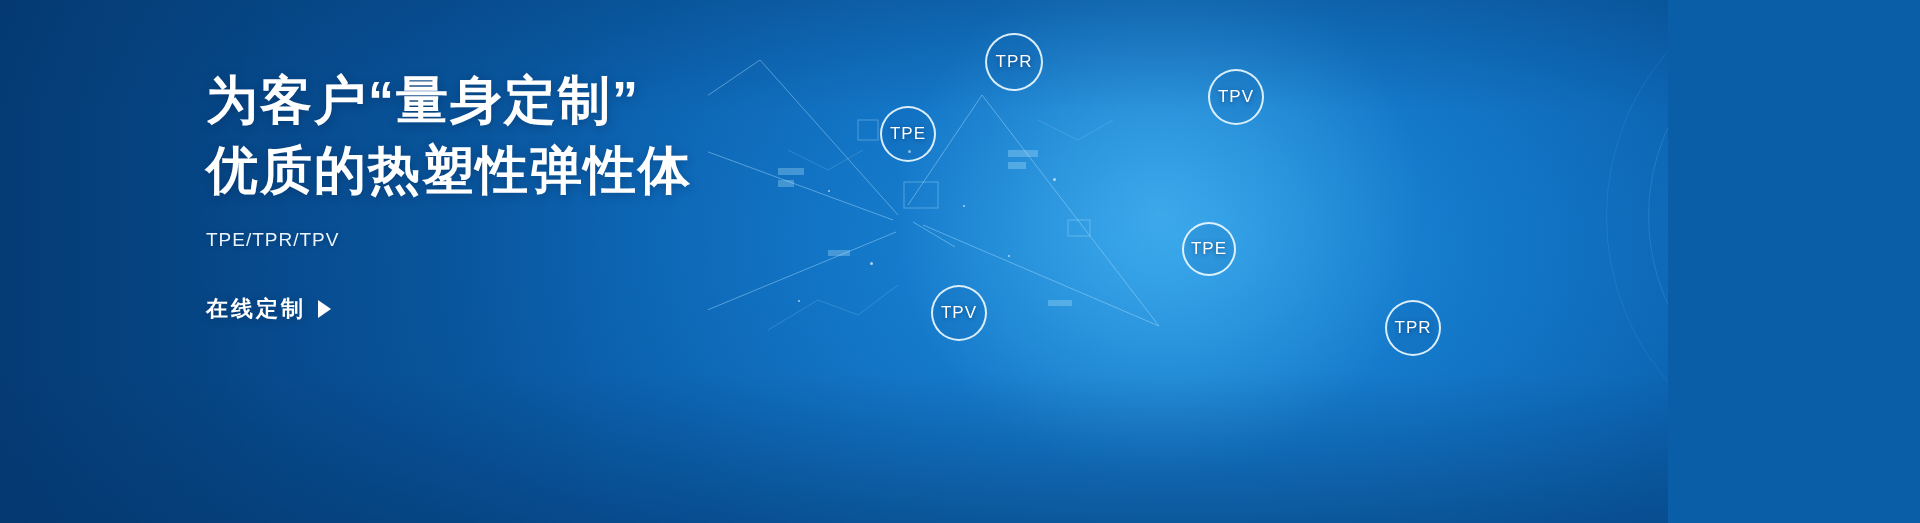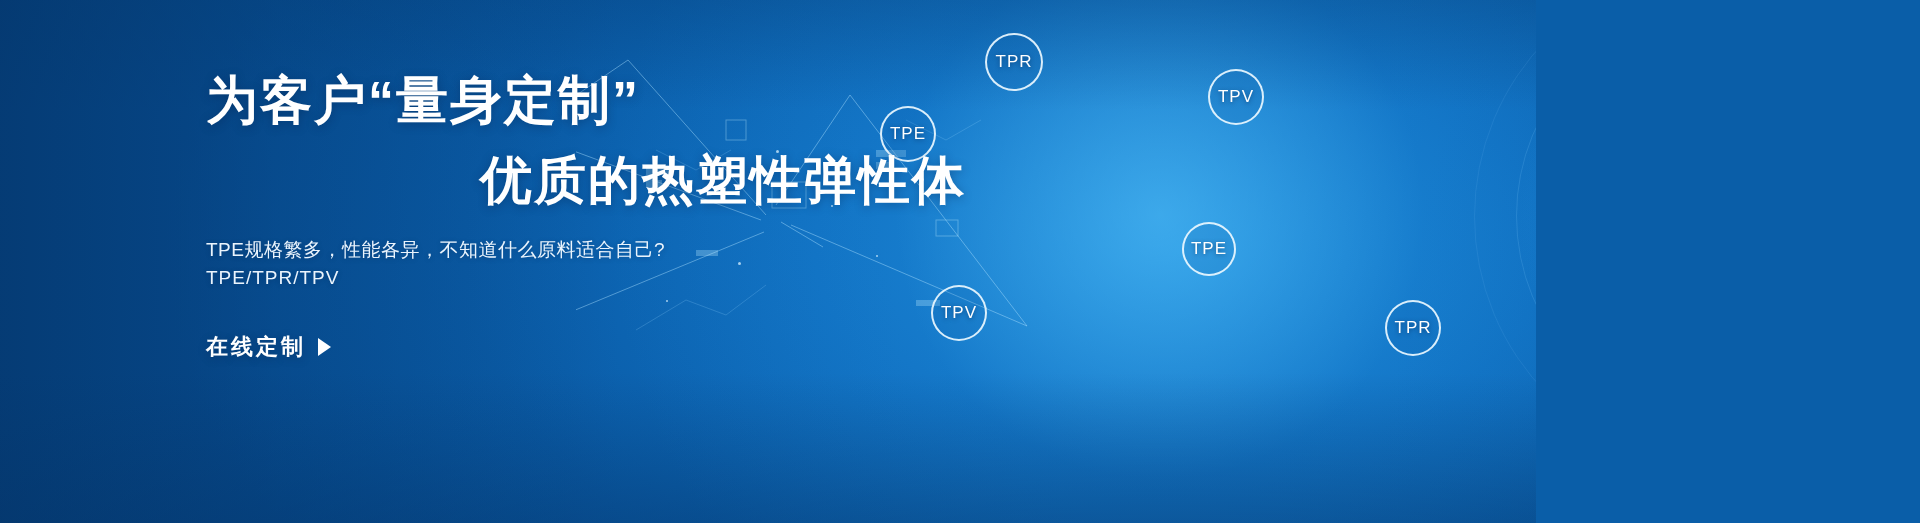--- a/index.html
+++ b/index.html
@@ -1,20 +1,20 @@
 <!DOCTYPE html>
 <html><head>
 <meta charset="utf-8">
 <style>
   html,body{margin:0;padding:0;background:#0a5ea8;}
   body{font-family:"Liberation Sans","DejaVu Sans",sans-serif;}
 
   .banner{
     position:relative;
-    width:1536px;height:523px;
+    width:1668px;height:523px;
     overflow:hidden;
     background:
       radial-gradient(circle at 1160px 215px, rgba(90,200,255,0.55) 0%, rgba(40,150,230,0.18) 22%, rgba(10,90,170,0.0) 46%),
       radial-gradient(ellipse 1300px 760px at 1180px 250px, #1a87d6 0%, #0f6fc0 28%, #0a5ba6 55%, #074f96 78%),
       linear-gradient(100deg,#0b4d92 0%,#0a5ca4 24%,#0d6cb8 52%,#0a5ea8 78%,#064e92 100%);
   }
   
   .vignette-left{position:absolute;left:0;top:0;width:620px;height:100%;
     background:linear-gradient(90deg,rgba(4,52,104,0.72) 0%,rgba(5,60,116,0.35) 45%,rgba(0,0,0,0) 100%);}
   .vignette-bottom{position:absolute;left:0;bottom:0;width:100%;height:150px;
@@ -23,21 +23,21 @@
     background:linear-gradient(0deg,rgba(3,45,92,0) 0%,rgba(5,62,118,0.30) 100%);}
 
   
   .copy{position:absolute;left:206px;top:70px;width:760px;color:#fff;}
   .headline{
     font-size:52px;line-height:60px;font-weight:bold;
     letter-spacing:2px;color:#ffffff;
     text-shadow:0 2px 10px rgba(0,30,70,0.35);
     white-space:nowrap;
   }
-  .headline .l2{margin-top:20px;text-align:right;}
+  .headline .l2{margin-top:10px;}
   .subcopy{margin-top:26px;font-size:19px;line-height:28px;color:#eaf4fd;letter-spacing:0.5px;}
   .subcopy div{white-space:nowrap;text-shadow:0 1px 5px rgba(0,30,70,0.30);}
   .latin{letter-spacing:1px;}
 
   .cta{
     margin-top:40px;display:inline-flex;align-items:center;gap:12px;
     font-size:22px;font-weight:bold;letter-spacing:3px;color:#ffffff;
     cursor:pointer;user-select:none;
     text-shadow:0 2px 8px rgba(0,30,70,0.35);
   }
@@ -153,21 +153,20 @@
     </div>
   </div>
 
   <div class="copy">
     <div class="headline">
       <div class="l1">为客户“量身定制”</div>
       <div class="l2">优质的热塑性弹性体</div>
     </div>
 
     <div class="subcopy">
-      <div>TPE规格繁多，性能各异，不知道什么原料适合自己?</div>
       <div class="latin">TPE/TPR/TPV</div>
     </div>
 
     <div class="cta">
       <span>在线定制</span>
       <span class="tri"></span>
     </div>
   </div>
 
 </div>

